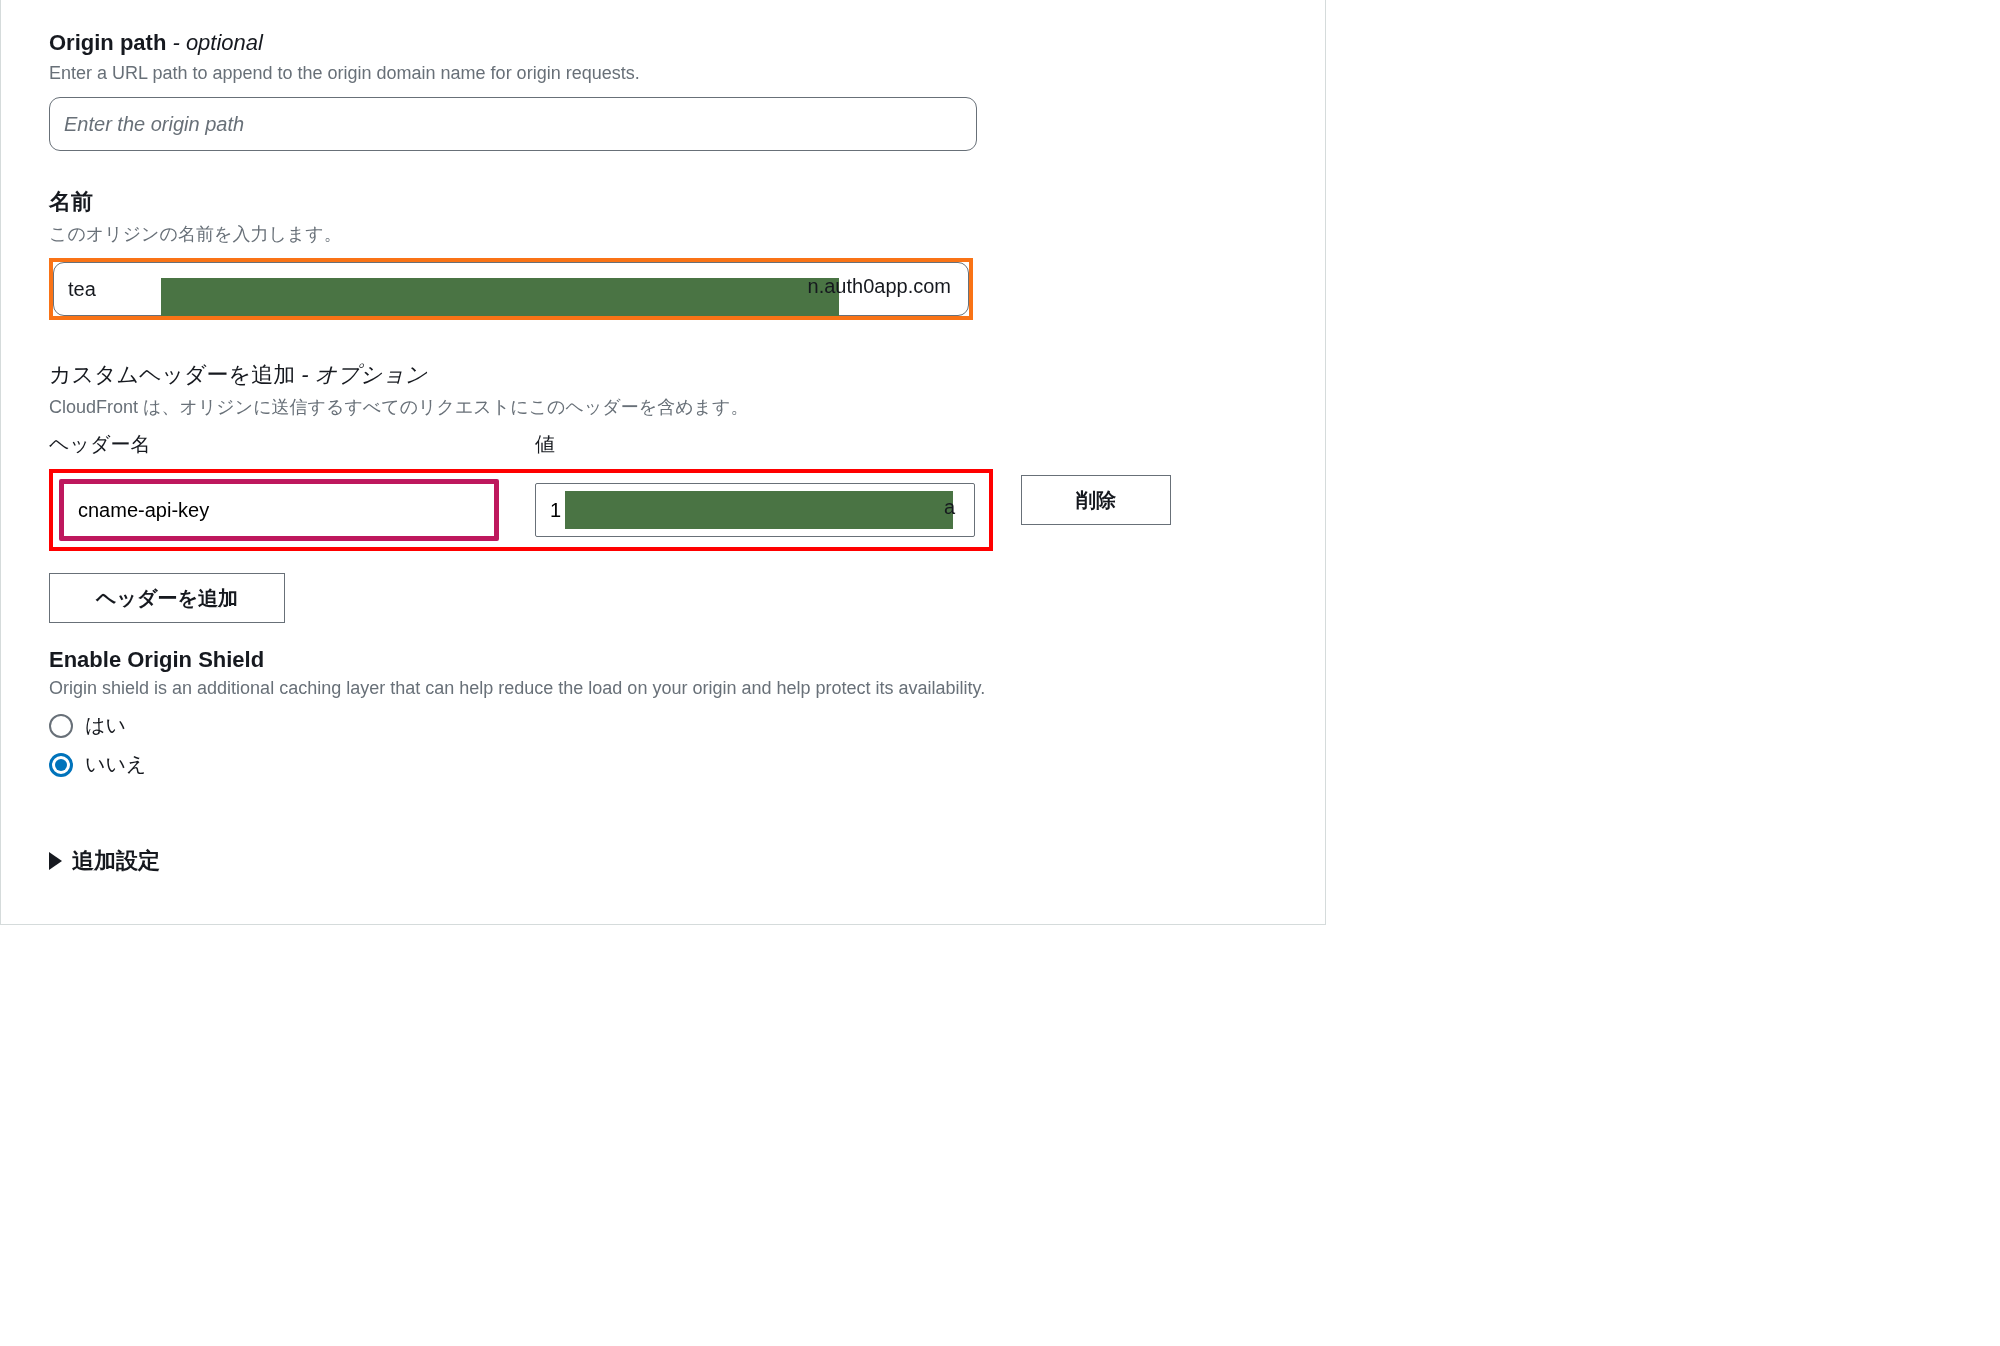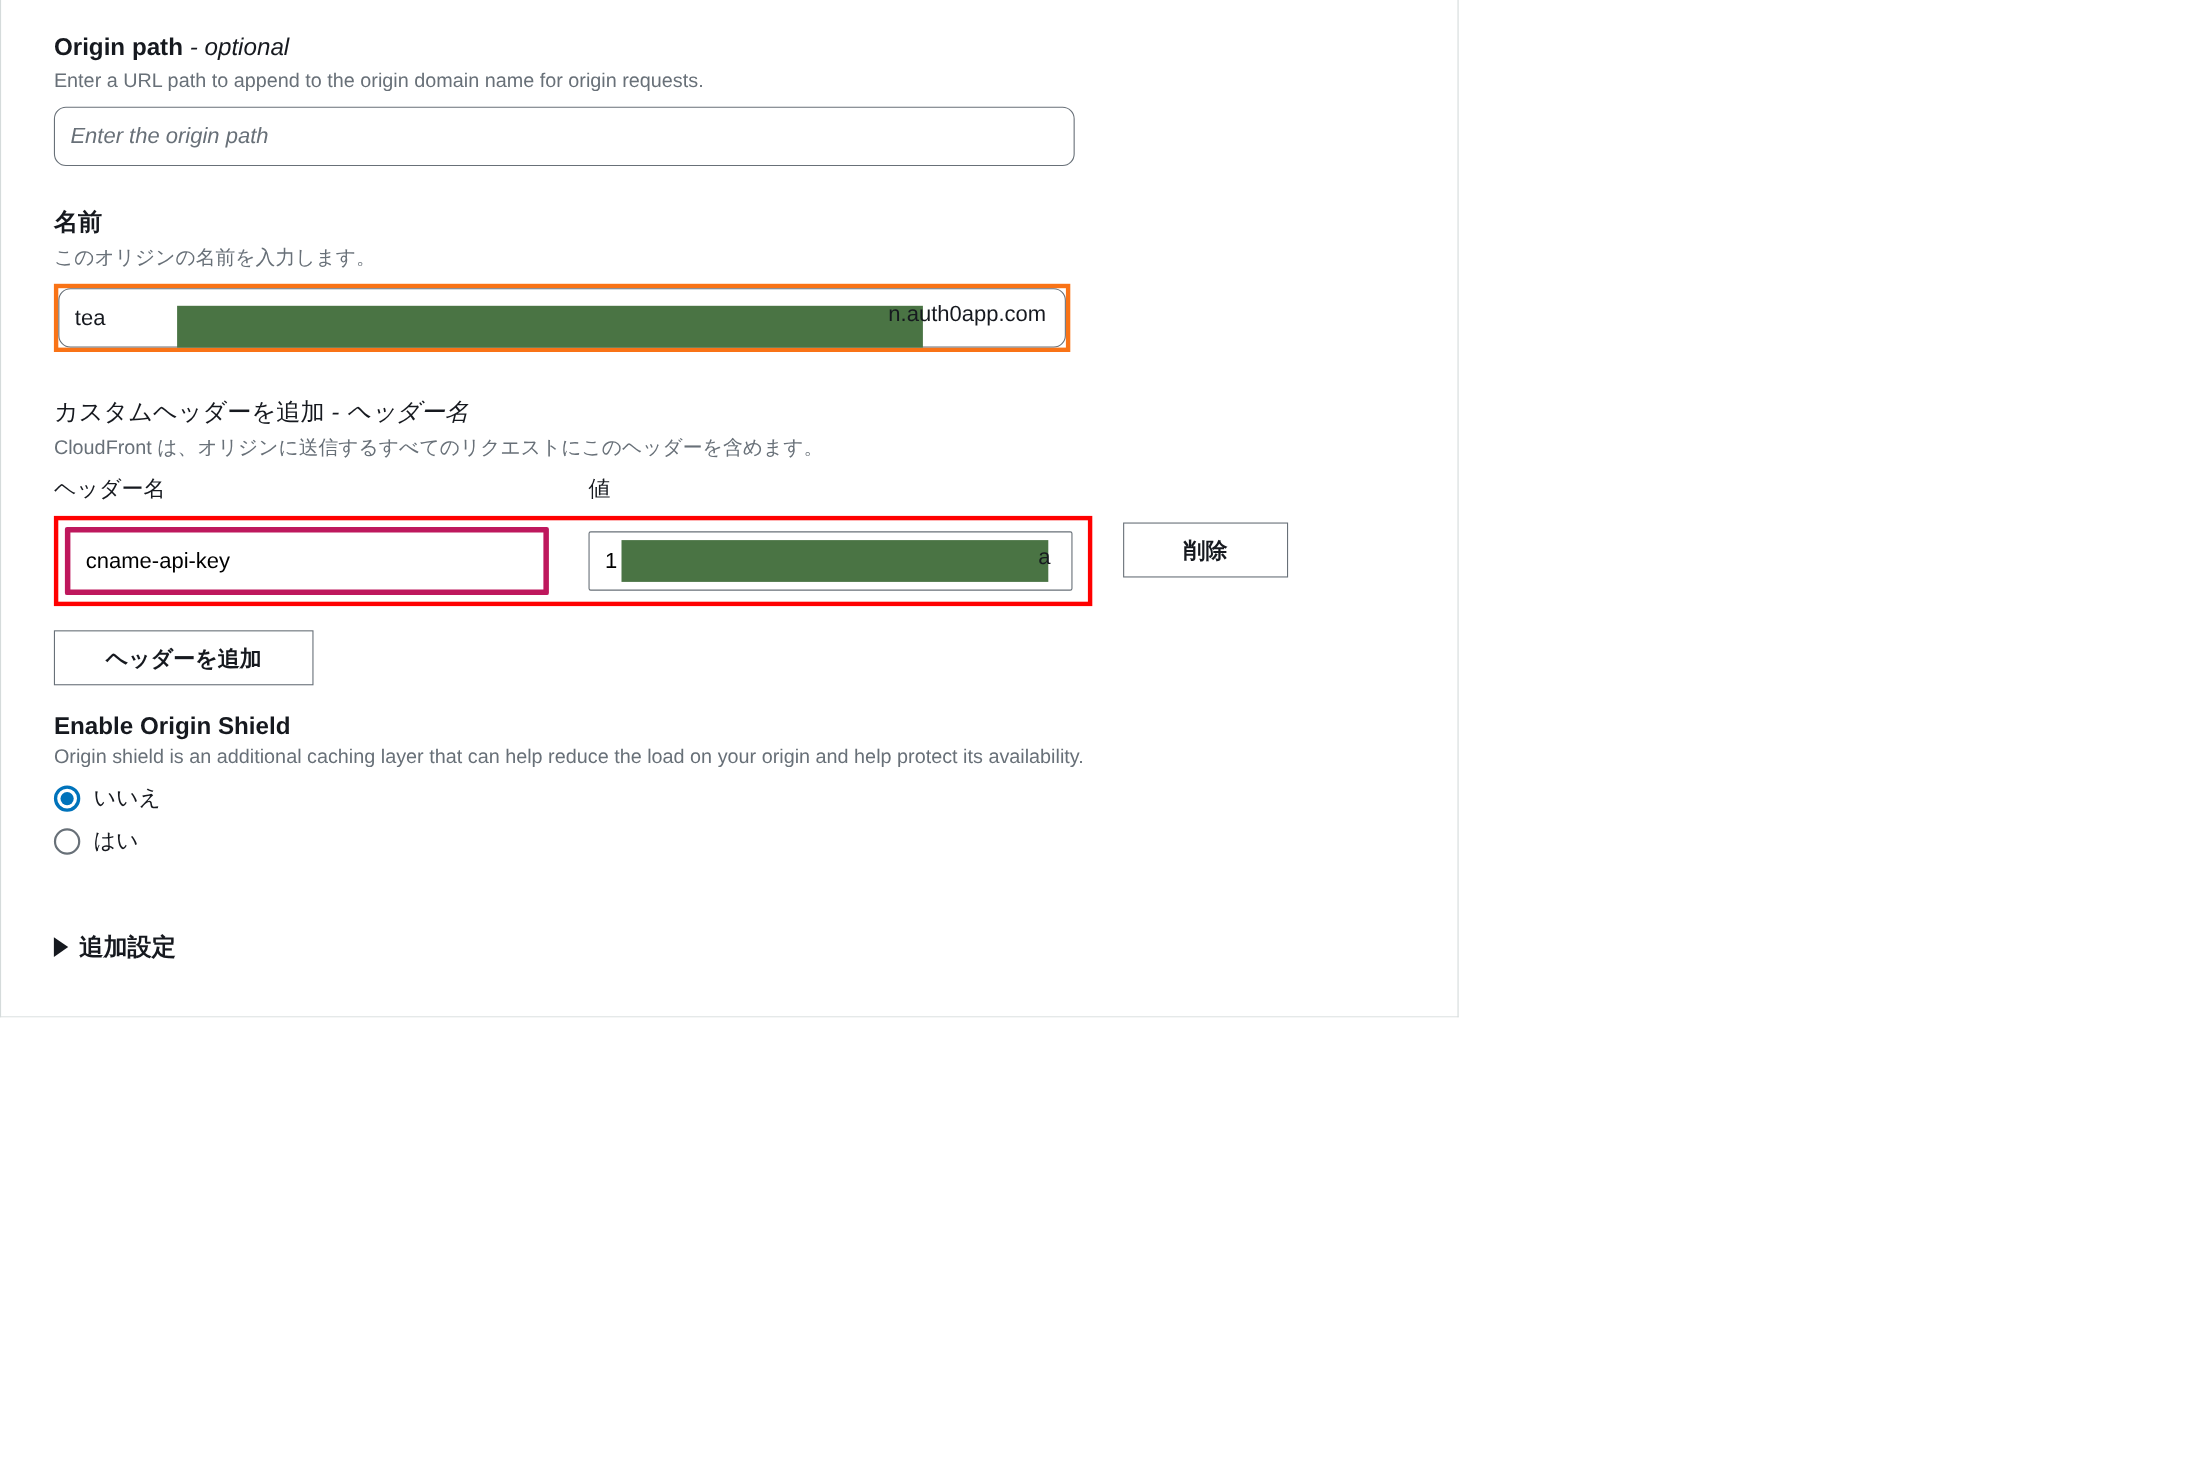--- a/index.html
+++ b/index.html
@@ -254,21 +254,21 @@
         <input type="text" class="text-input" id="name-input" style="padding-right: 14px;" value="tea">
         <div class="redact-name"></div>
         <span style="position:absolute; right:18px; top:13px; font-size:20px; pointer-events:none;">n.auth0app.com</span>
       </div>
     </div>
   </div>
 
   <div class="header-section">
     <div class="field-label-row">
       <span class="field-label-light">
-        <span>カスタムヘッダーを追加</span><span style="font-style:italic;"> - ヘッダー名</span>
+        <span>カスタムヘッダーを追加</span><span style="font-style:italic;"> - オプション</span>
       </span>
     </div>
     <div class="field-desc">CloudFront は、オリジンに送信するすべてのリクエストにこのヘッダーを含めます。</div>
 
     <div class="header-columns">
       <div class="header-row-wrap">
         <div class="col-label col-name-label">ヘッダー名</div>
         <div class="col-label col-value-label">値</div>
 
         <div class="header-row-highlight">
@@ -285,27 +285,27 @@
     </div>
 
     <button class="add-header-btn">ヘッダーを追加</button>
   </div>
 
   <div class="shield-section">
     <div class="field-label">Enable Origin Shield</div>
     <div class="field-desc">Origin shield is an additional caching layer that can help reduce the load on your origin and help protect its availability.</div>
     <div class="radio-group">
       <div class="radio-row">
+        <div class="radio-circle"></div>
+        <span class="radio-label">はい</span>
+      </div>
+      <div class="radio-row">
         <div class="radio-circle checked"></div>
         <span class="radio-label">いいえ</span>
       </div>
-      <div class="radio-row">
-        <div class="radio-circle"></div>
-        <span class="radio-label">はい</span>
-      </div>
     </div>
   </div>
 
   <div class="expand-row">
     <div class="caret"></div>
     <span class="expand-label">追加設定</span>
   </div>
 
 </div>
 

